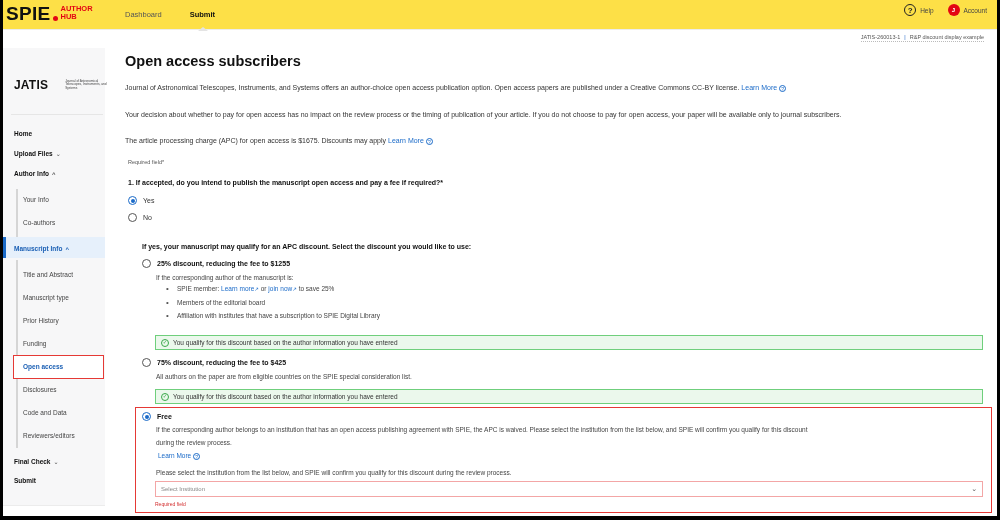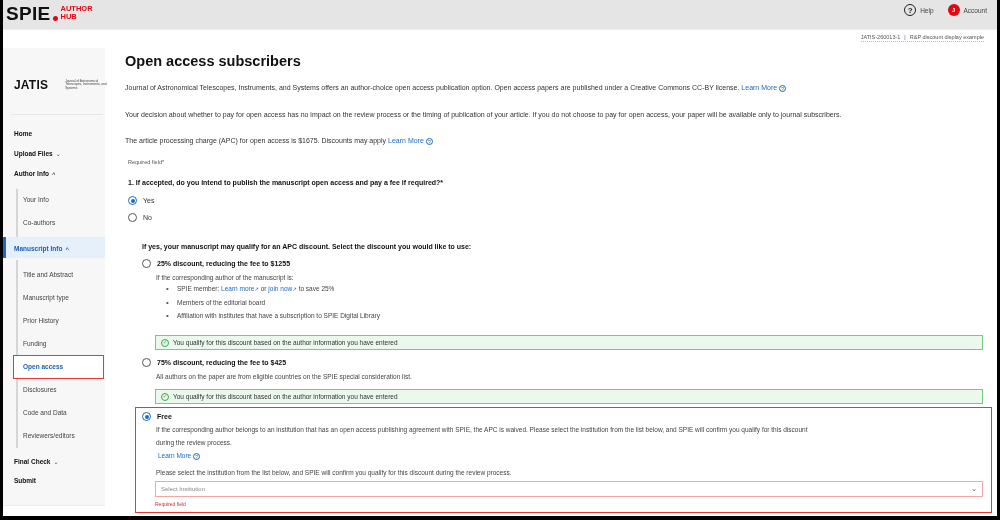--- a/index.html
+++ b/index.html
@@ -1,21 +1,21 @@
 <!DOCTYPE html>
 <html><head>
 <meta charset="utf-8">
 <style>
   * { box-sizing: border-box; margin: 0; padding: 0; }
   html, body { width: 1000px; height: 520px; overflow: hidden; background: #000; }
   body { font-family: "Liberation Sans", "DejaVu Sans", sans-serif; color: #222; }
   .frame { position: absolute; left: 3px; top: 0; width: 994px; height: 516px; background: #fff; overflow: hidden; }
 
   
-  .topbar { position: absolute; left: 0; top: 0; width: 994px; height: 30px; background: #e5e5e5; border-bottom: 1px solid #ececec; }
+  .topbar { position: absolute; left: 0; top: 0; width: 994px; height: 30px; background: #fde047; border-bottom: 1px solid #ececec; }
   .logo { position: absolute; left: 3px; top: 4px; display: flex; align-items: flex-start; }
   .logo-spie { font-size: 19px; font-weight: 900; letter-spacing: 0.3px; color: #111; line-height: 19px; }
   .logo-dot { display: inline-block; width: 5px; height: 5px; background: #e30613; border-radius: 50%; margin: 12px 3px 0 2px; }
   .logo-sub { font-size: 7.5px; font-weight: 700; color: #e30613; line-height: 8px; margin-top: 1px; }
   .nav-tabs { position: absolute; left: 122px; top: 0; height: 30px; display: flex; }
   .nav-tab { font-size: 7.5px; color: #555; padding: 0 14px 0 0; margin-right: 14px; line-height: 30px; position: relative; cursor: pointer; }
   .nav-tab.active { color: #111; font-weight: 700; }
   .nav-tab.active::after { content: ""; position: absolute; left: 8px; bottom: -1px; width: 0; height: 0; border-left: 5px solid transparent; border-right: 5px solid transparent; border-bottom: 4px solid #e4e4e4; }
   .topright { position: absolute; right: 10px; top: 4px; display: flex; align-items: center; gap: 14px; }
   .help, .account { display: flex; align-items: center; gap: 4px; font-size: 6.5px; color: #444; cursor: pointer; }
@@ -77,20 +77,24 @@
 <div class="frame">
 
   <div class="topbar">
     <div class="logo">
       <span class="logo-spie">SPIE</span>
       <span class="logo-dot"></span>
       <span class="logo-sub">
         <span>AUTHOR</span><br>
         <span>HUB</span>
       </span>
+    </div>
+    <div class="nav-tabs">
+      <div class="nav-tab">Dashboard</div>
+      <div class="nav-tab active">Submit</div>
     </div>
     <div class="topright">
       <div class="help">
         <span class="help-icon">?</span>
         <span>Help</span>
       </div>
       <div class="account">
         <span class="account-icon">J</span>
         <span>Account</span>
       </div>

